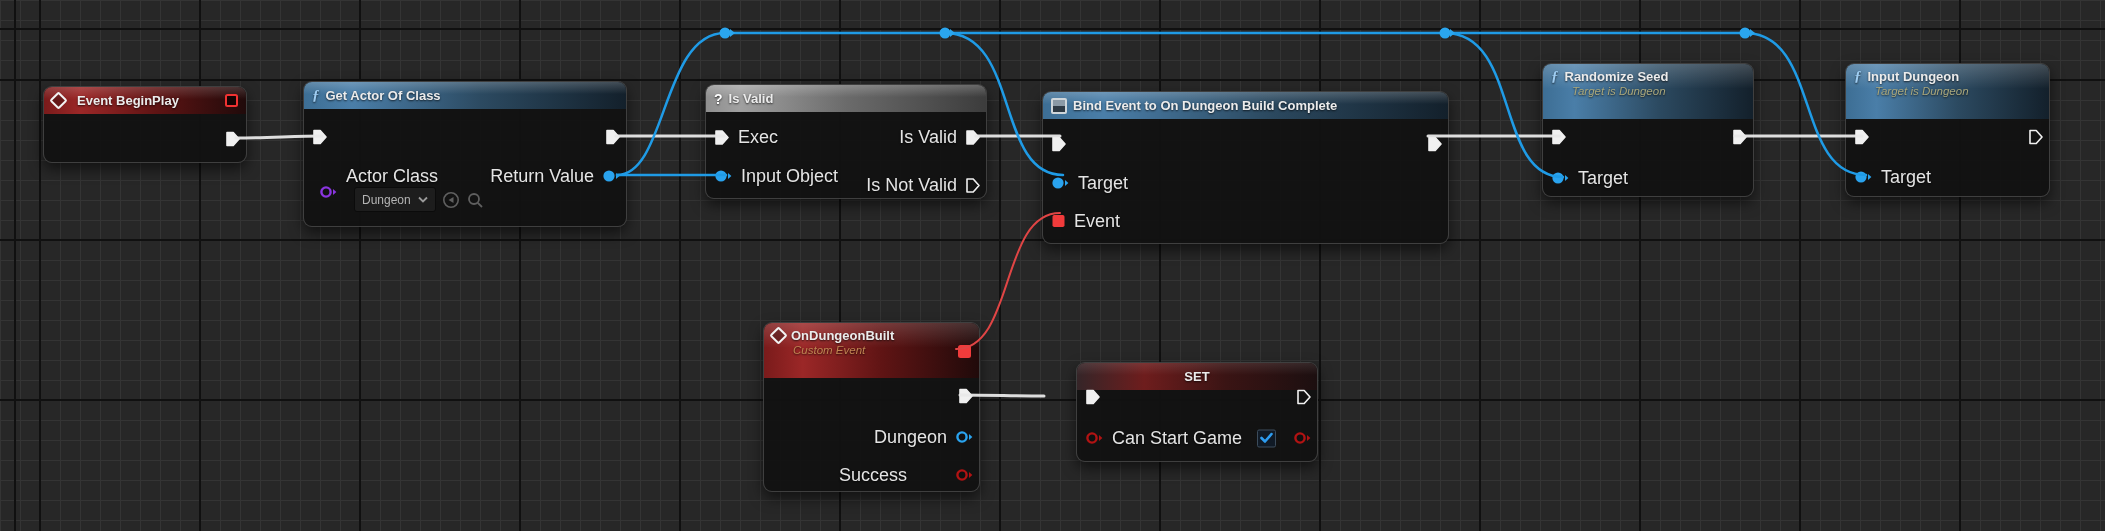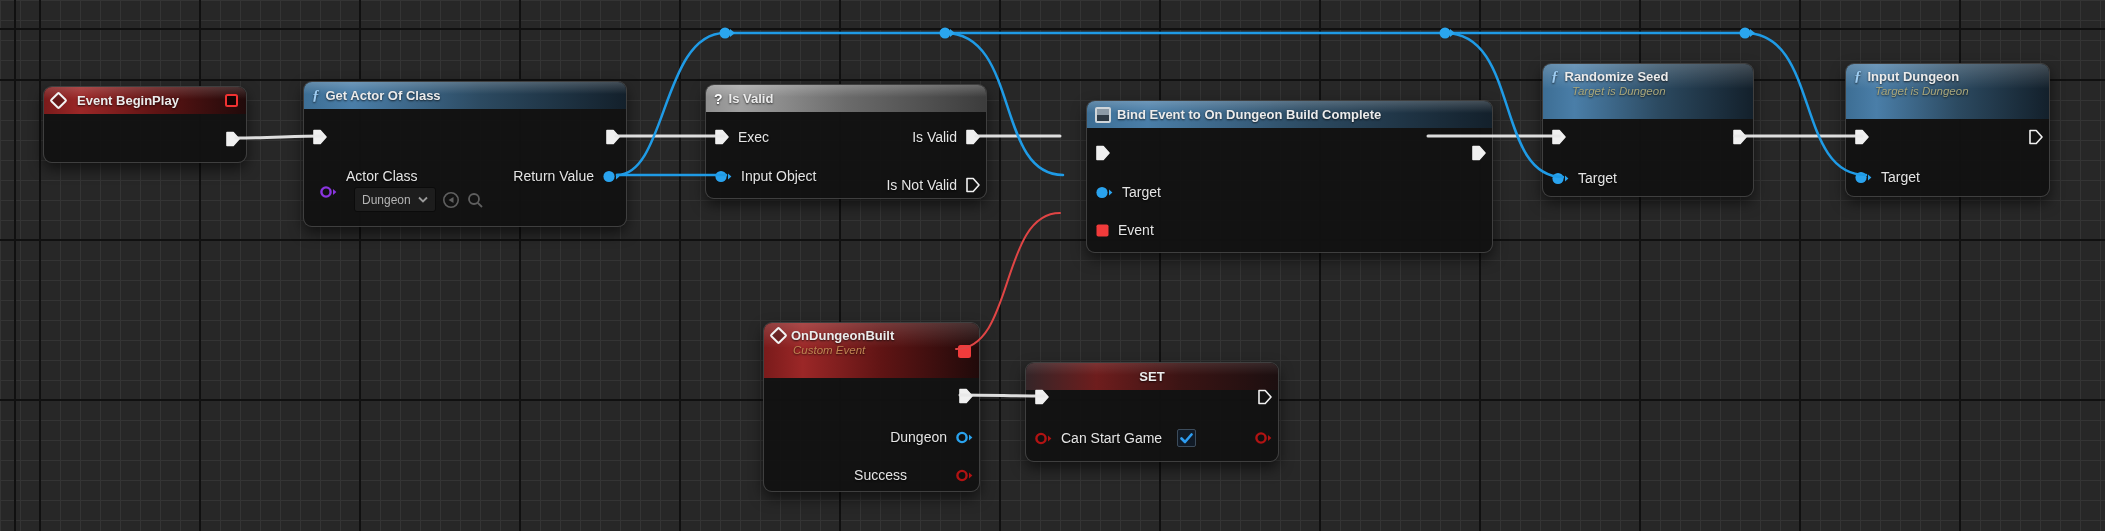--- a/index.html
+++ b/index.html
@@ -43,21 +43,21 @@
   .icon-f{font-family:"Liberation Serif",serif;font-style:italic;font-weight:bold;font-size:15px;color:#9ecdf2;line-height:1;}
   .icon-q{font-weight:bold;font-size:14px;color:#ffffff;line-height:1;}
   .icon-diamond{width:9px;height:9px;border:2.5px solid #f2f2f2;transform:rotate(45deg);border-radius:2px;flex:none;background:rgba(0,0,0,.25);}
   .icon-box{width:12px;height:12px;border:2px solid #cfd6da;border-radius:2px;flex:none;background:linear-gradient(180deg,#8b9aa6 0 46%,#2e3a44 46%);}
   .deleg{width:13px;height:13px;border-radius:2.5px;flex:none;}
   .deleg.unconnected{margin-left:auto;border:2.5px solid #f13232;background:#140404;box-sizing:border-box;}
   .deleg.connected{position:absolute;right:8px;top:22px;background:#f13b3b;}
   .row{position:absolute;display:flex;align-items:center;gap:8px;transform:translateY(-50%);white-space:nowrap;}
   .row.in{left:8px;}
   .row.out{right:5px;}
-  .plabel{font-size:14px;color:#e4e4e4;text-shadow:0 1px 2px rgba(0,0,0,.8);}
+  .plabel{font-size:18px;color:#e4e4e4;text-shadow:0 1px 2px rgba(0,0,0,.8);}
   .pin{display:inline-flex;line-height:0;flex:none;}
   .abs{position:absolute;transform:translateY(-50%);}
   .dropdown{
     position:absolute;left:50px;top:105px;width:82px;height:25px;box-sizing:border-box;
     background:#1d1d1d;border:1px solid #0b0b0b;border-radius:3px;
     display:flex;align-items:center;justify-content:space-between;padding:0 7px;
   }
   .dropdown .dval{font-size:12px;color:#b4b4b4;}
   .util-icon{position:absolute;line-height:0;}
   .checkbox{
@@ -207,21 +207,21 @@
     <div class="row out" style="top:100px;justify-content:space-between;">
       <span class="plabel">Is Not Valid</span>
       <span class="pin">
           <svg width="16" height="16" viewBox="0 0 16 16">
             <path d="M2,1.5 H8.2 L14,8 L8.2,14.5 H2 Z" fill="none" stroke="#f0f0f0" stroke-width="1.6" stroke-linejoin="round"></path>
           </svg>
         </span>
     </div>
   </div>
 
-  <div class="node" style="left:1042px;top:100px;width:405px;height:151px;margin-left:44px;">
+  <div class="node" style="left:1042px;top:91px;width:405px;height:151px;">
     <div class="hdr single hdr-blue">
       <span class="icon-box"></span>
       <span class="title">Bind Event to On Dungeon Build Complete</span>
     </div>
     <div class="row in" style="top:52px;">
         <span class="pin">
           <svg width="16" height="16" viewBox="0 0 16 16">
             <path d="M2,1.5 H8.2 L14,8 L8.2,14.5 H2 Z" fill="#f0f0f0" stroke="#f0f0f0" stroke-width="1.6" stroke-linejoin="round"></path>
           </svg>
         </span>
@@ -347,21 +347,21 @@
       <span class="plabel">Success</span>
       <span class="pin">
           <svg width="19" height="15" viewBox="0 0 19 15">
             <circle cx="7" cy="7.5" r="4.6" fill="#101010" stroke="#b11313" stroke-width="2.4"></circle>
             <path d="M14,4.4 L17.4,7.5 L14,10.6 Z" fill="#b11313"></path>
           </svg>
         </span>
     </div>
   </div>
 
-  <div class="node" style="left:1025px;top:362px;width:240px;height:98px;padding-left:12px;">
+  <div class="node" style="left:1076px;top:362px;width:240px;height:98px;">
     <div class="hdr single hdr-set">
       <span class="title">SET</span>
     </div>
     <div class="row in" style="top:34px;">
         <span class="pin">
           <svg width="16" height="16" viewBox="0 0 16 16">
             <path d="M2,1.5 H8.2 L14,8 L8.2,14.5 H2 Z" fill="#f0f0f0" stroke="#f0f0f0" stroke-width="1.6" stroke-linejoin="round"></path>
           </svg>
         </span>
       </div>

